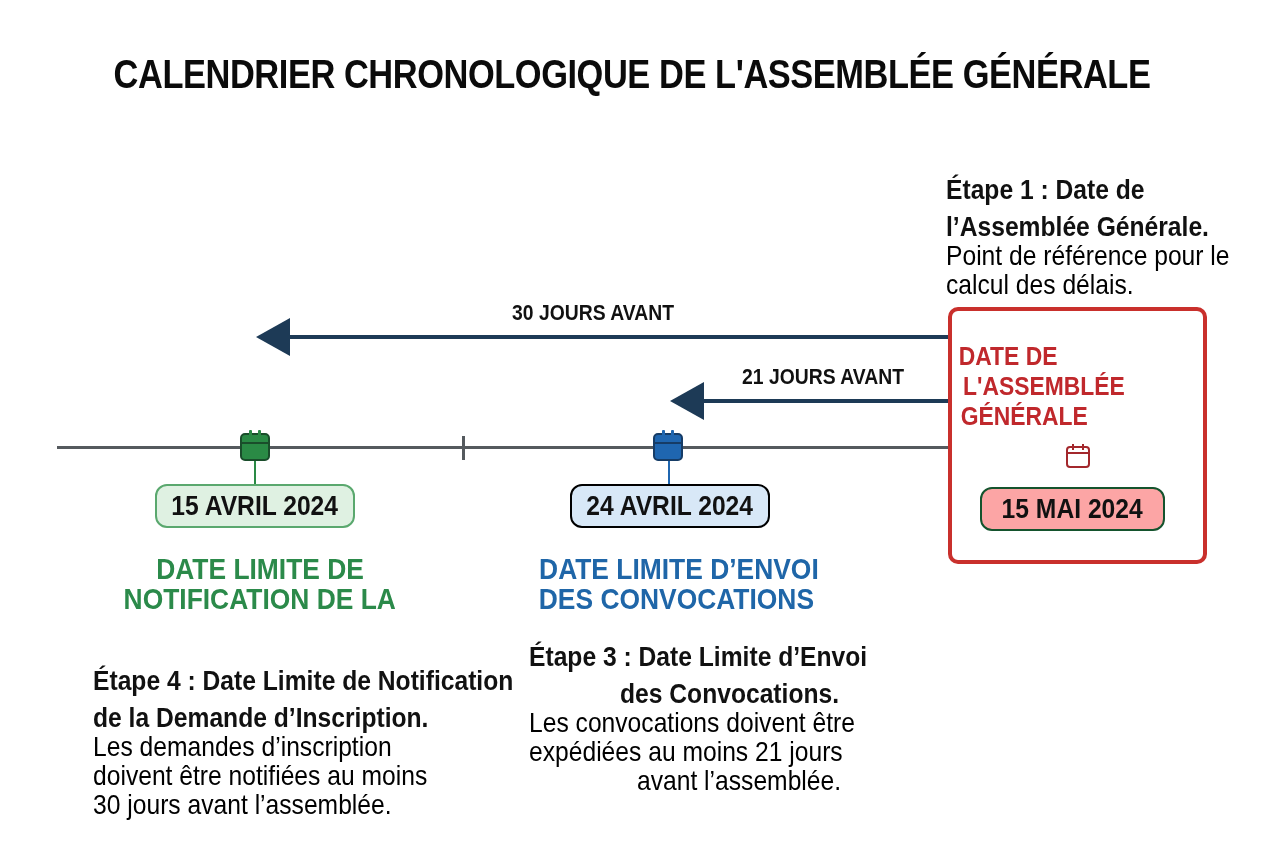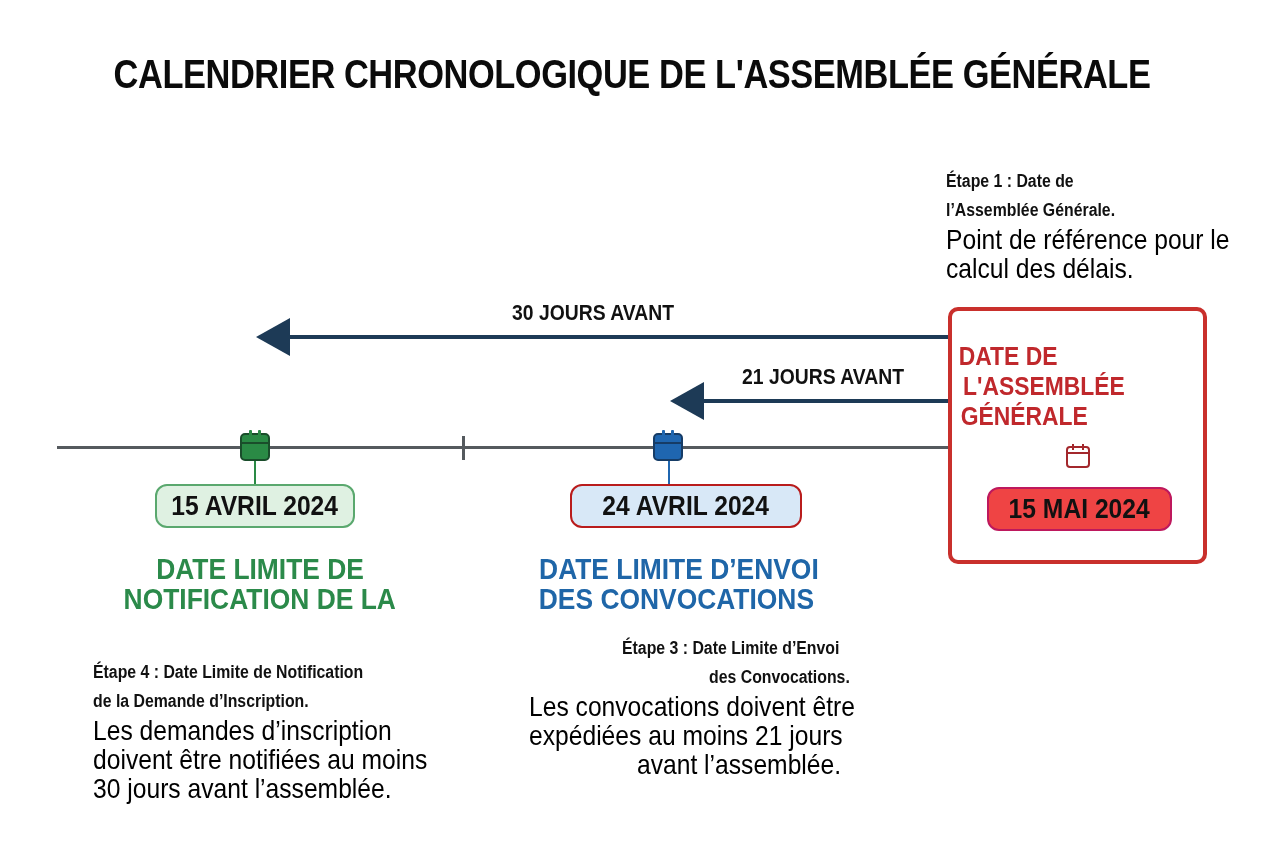--- a/index.html
+++ b/index.html
@@ -10,21 +10,21 @@
   }
   .title {
     position: absolute; left: 0; top: 52px; width: 1264px; text-align: center;
     font-size: 40px; font-weight: bold; letter-spacing: -0.5px; color: #0b0b0b;
     transform: scaleX(0.86); transform-origin: 632px 0;
   }
   .cond { display: inline-block; transform: scaleX(0.88); transform-origin: left top; white-space: nowrap; }
   .condc { display: inline-block; transform: scaleX(0.88); transform-origin: center top; white-space: nowrap; }
 
   .step1 { position: absolute; left: 946px; top: 167px; width: 300px; }
-  .step-head { font-weight: bold; font-size: 18px; line-height: 29px; color: #111; }
+  .step-head { font-weight: bold; font-size: 28px; line-height: 29px; color: #111; margin-top: 8px; }
   .step-body { font-size: 28px; line-height: 29px; color: #000000; }
 
   .timeline { position: absolute; left: 57px; top: 446px; width: 892px; height: 3px; background: #555a5e; }
   .tick { position: absolute; left: 462px; top: 436px; width: 3px; height: 24px; background: #555a5e; }
 
   .arrow { position: absolute; height: 4px; background: #1d3a56; }
   .arrow .head {
     position: absolute; left: -26px; top: -17px; width: 0; height: 0;
     border-top: 19px solid transparent; border-bottom: 19px solid transparent;
     border-right: 34px solid #1d3a56;
@@ -49,42 +49,42 @@
   .m-blue .bar { background: #163c66; }
   .stem { position: absolute; width: 2px; }
   .stem-green { left: 254px; top: 461px; height: 24px; background: #2a8a45; }
   .stem-blue { left: 668px; top: 461px; height: 24px; background: #1f66b0; }
 
   .pill {
     position: absolute; height: 44px; border-radius: 12px; box-sizing: border-box;
     font-weight: bold; font-size: 28px; line-height: 40px; text-align: center; color: #111;
   }
   .pill-green { left: 155px; top: 484px; width: 200px; background: #dff1e2; border: 2px solid #5aa86e; }
-  .pill-blue { left: 570px; top: 484px; width: 232px; background: #d8e8f7; border: 2px solid #b91c1c; }
+  .pill-blue { left: 570px; top: 484px; width: 200px; background: #d8e8f7; border: 2px solid #000000; }
 
   .ghead { position: absolute; font-weight: bold; font-size: 30px; line-height: 30px; text-align: center; }
   .ghead-green { left: 90px; top: 554px; width: 340px; color: #2b8a4a; }
   .ghead-blue { left: 520px; top: 554px; width: 310px; color: #1f66a8; }
 
   .step4 { position: absolute; left: 93px; top: 658px; width: 400px; }
   .step3 { position: absolute; left: 529px; top: 634px; width: 340px; text-align: right; }
 
   .redbox {
     position: absolute; left: 948px; top: 307px; width: 259px; height: 257px;
     border: 4px solid #c9302c; border-radius: 10px; box-sizing: border-box; background: #fff;
   }
   .red-title {
     position: absolute; left: 0; top: 30px; width: 251px; text-align: left;
     font-weight: bold; font-size: 26px; line-height: 30px; color: #c0282c;
   }
   .red-cal {
     position: absolute; left: 112px; top: 131px; width: 28px; height: 28px;
   }
   .pill-red {
-    left: 35px; top: 176px; width: 185px; background: #ef4444; border: 2px solid #be185d;
+    left: 28px; top: 176px; width: 185px; background: #fca5a5; border: 2px solid #14532d;
   }
 </style>
 </head>
 <body>
 
 <div class="title">CALENDRIER CHRONOLOGIQUE DE L'ASSEMBLÉE GÉNÉRALE</div>
 
 <div class="step1">
   <div class="step-head"><span class="cond">Étape 1 : Date de</span></div>
   <div class="step-head"><span class="cond">l’Assemblée Générale.</span></div>

